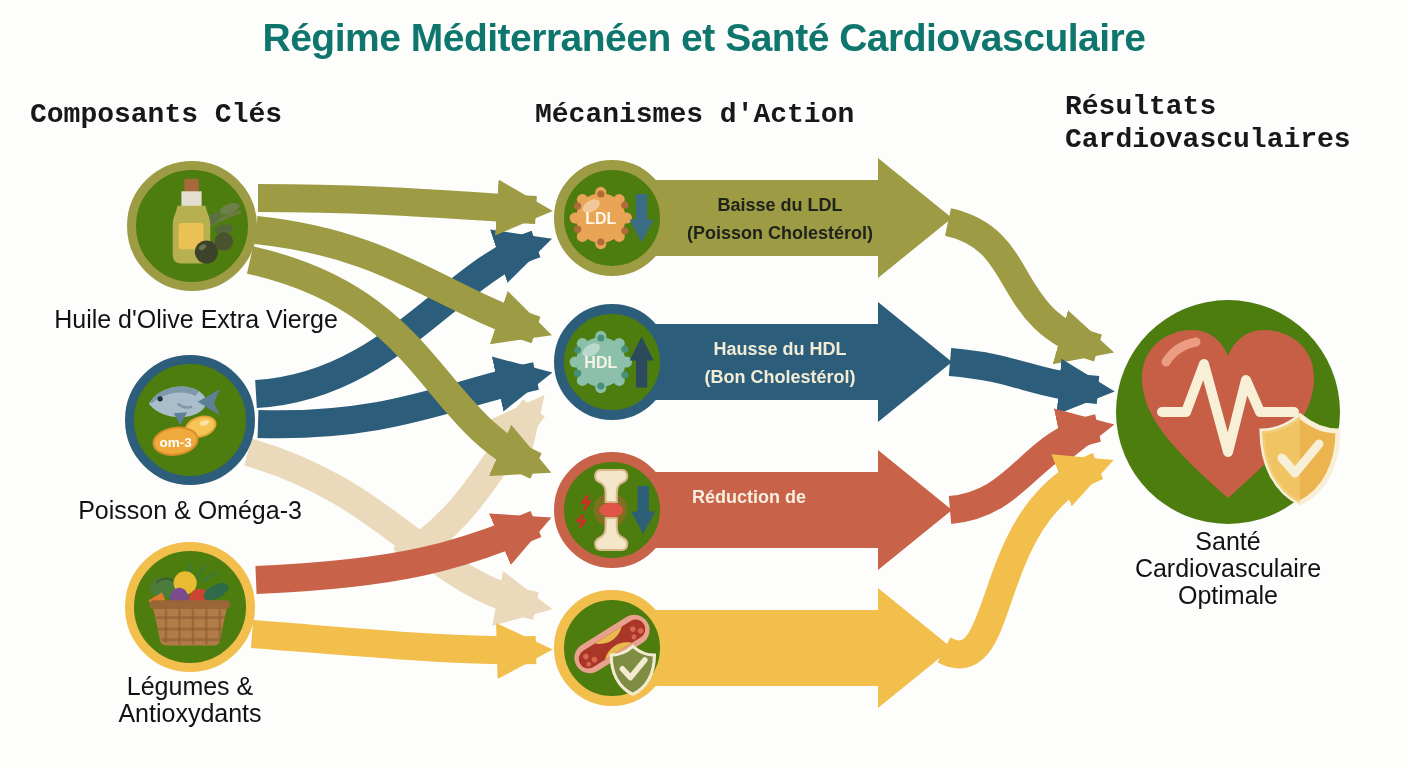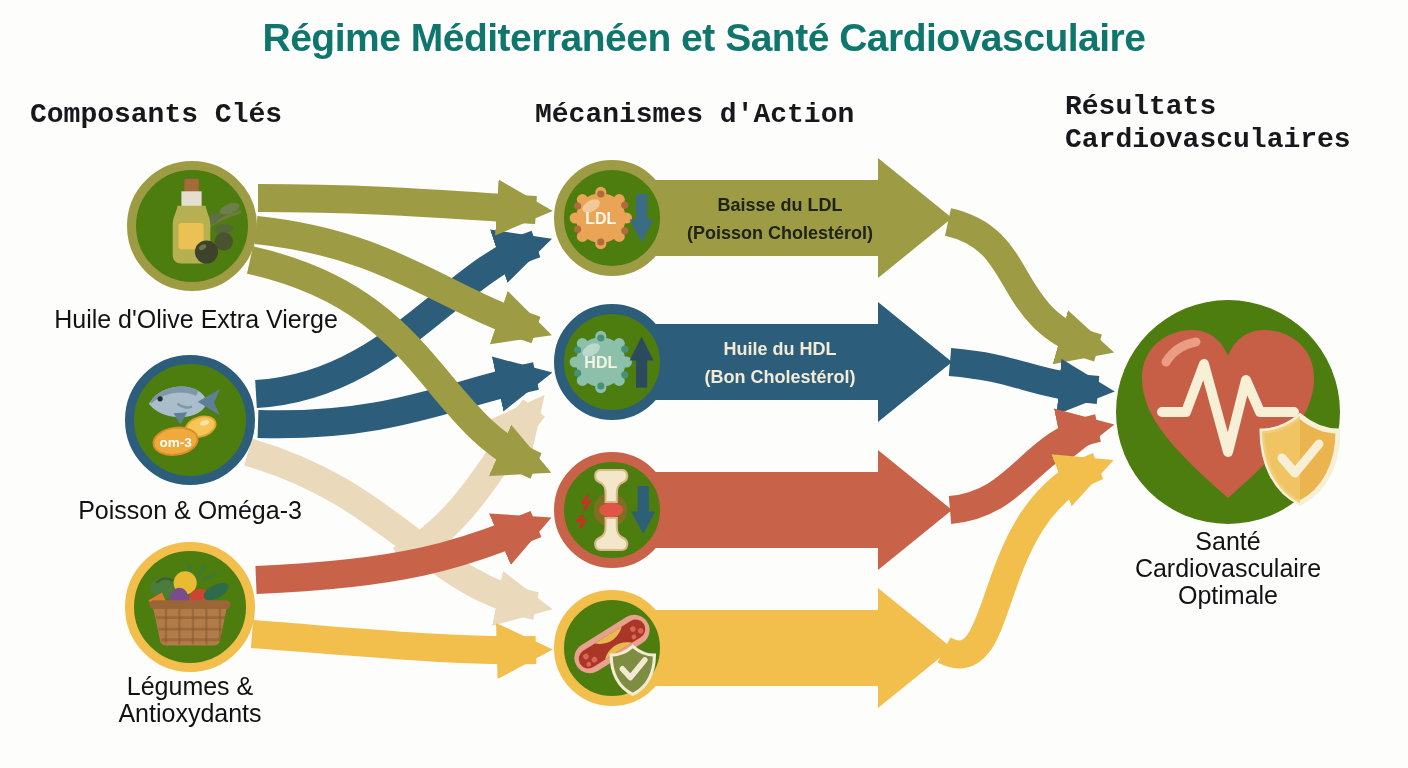--- a/index.html
+++ b/index.html
@@ -228,24 +228,25 @@
         <polyline points="13,28 23,39 41,17" stroke="#f3ead2" stroke-width="7" fill="none" stroke-linecap="round" stroke-linejoin="round"></polyline>
       </g>
     </svg>
   </div>
 
   <div class="abs banner-text center" style="left:650px;top:191px;width:260px;color:#20231a;">
     <span>Baisse du LDL</span>
     <span>(Poisson Cholestérol)</span>
   </div>
   <div class="abs banner-text center" style="left:650px;top:335px;width:260px;color:#f2ecd6;">
-    <span>Huile du HDL</span>
+    <span>Hausse du HDL</span>
     <span>(Bon Cholestérol)</span>
   </div>
   <div class="abs banner-text" style="left:692px;top:483px;width:240px;color:#f6efe0;">
+    <span>Réduction de</span>
   </div>
 
   <div class="abs circle heart-circle" style="left:1116px;top:300px;">
     <svg width="224" height="224" viewBox="0 0 224 224">
       <path d="M112 198 C60 152 26 118 26 78 C26 47 51 30 76 30 C94 30 106 41 112 56 C118 41 130 30 148 30 C173 30 198 47 198 78 C198 118 164 152 112 198 Z" fill="#c75f47"></path>
       <path d="M50 62 A44 44 0 0 1 80 42" stroke="#eb9c83" stroke-width="9" stroke-linecap="round" fill="none"></path>
       <polyline points="46,112 70,112 88,64 112,152 130,80 144,112 178,112" stroke="#f7efd6" stroke-width="10" fill="none" stroke-linejoin="round" stroke-linecap="round"></polyline>
       <g transform="translate(146,116)">
         <path d="M38 0 C50 10 64 15 76 15 C76 47 63 75 38 87 C13 75 0 47 0 15 C12 15 26 10 38 0 Z" fill="#ecb44f" stroke="#f7efd6" stroke-width="5"></path>
         <path d="M38 0 C26 10 12 15 0 15 C0 47 13 75 38 87 Z" fill="#f2c766" opacity="0.85"></path>

